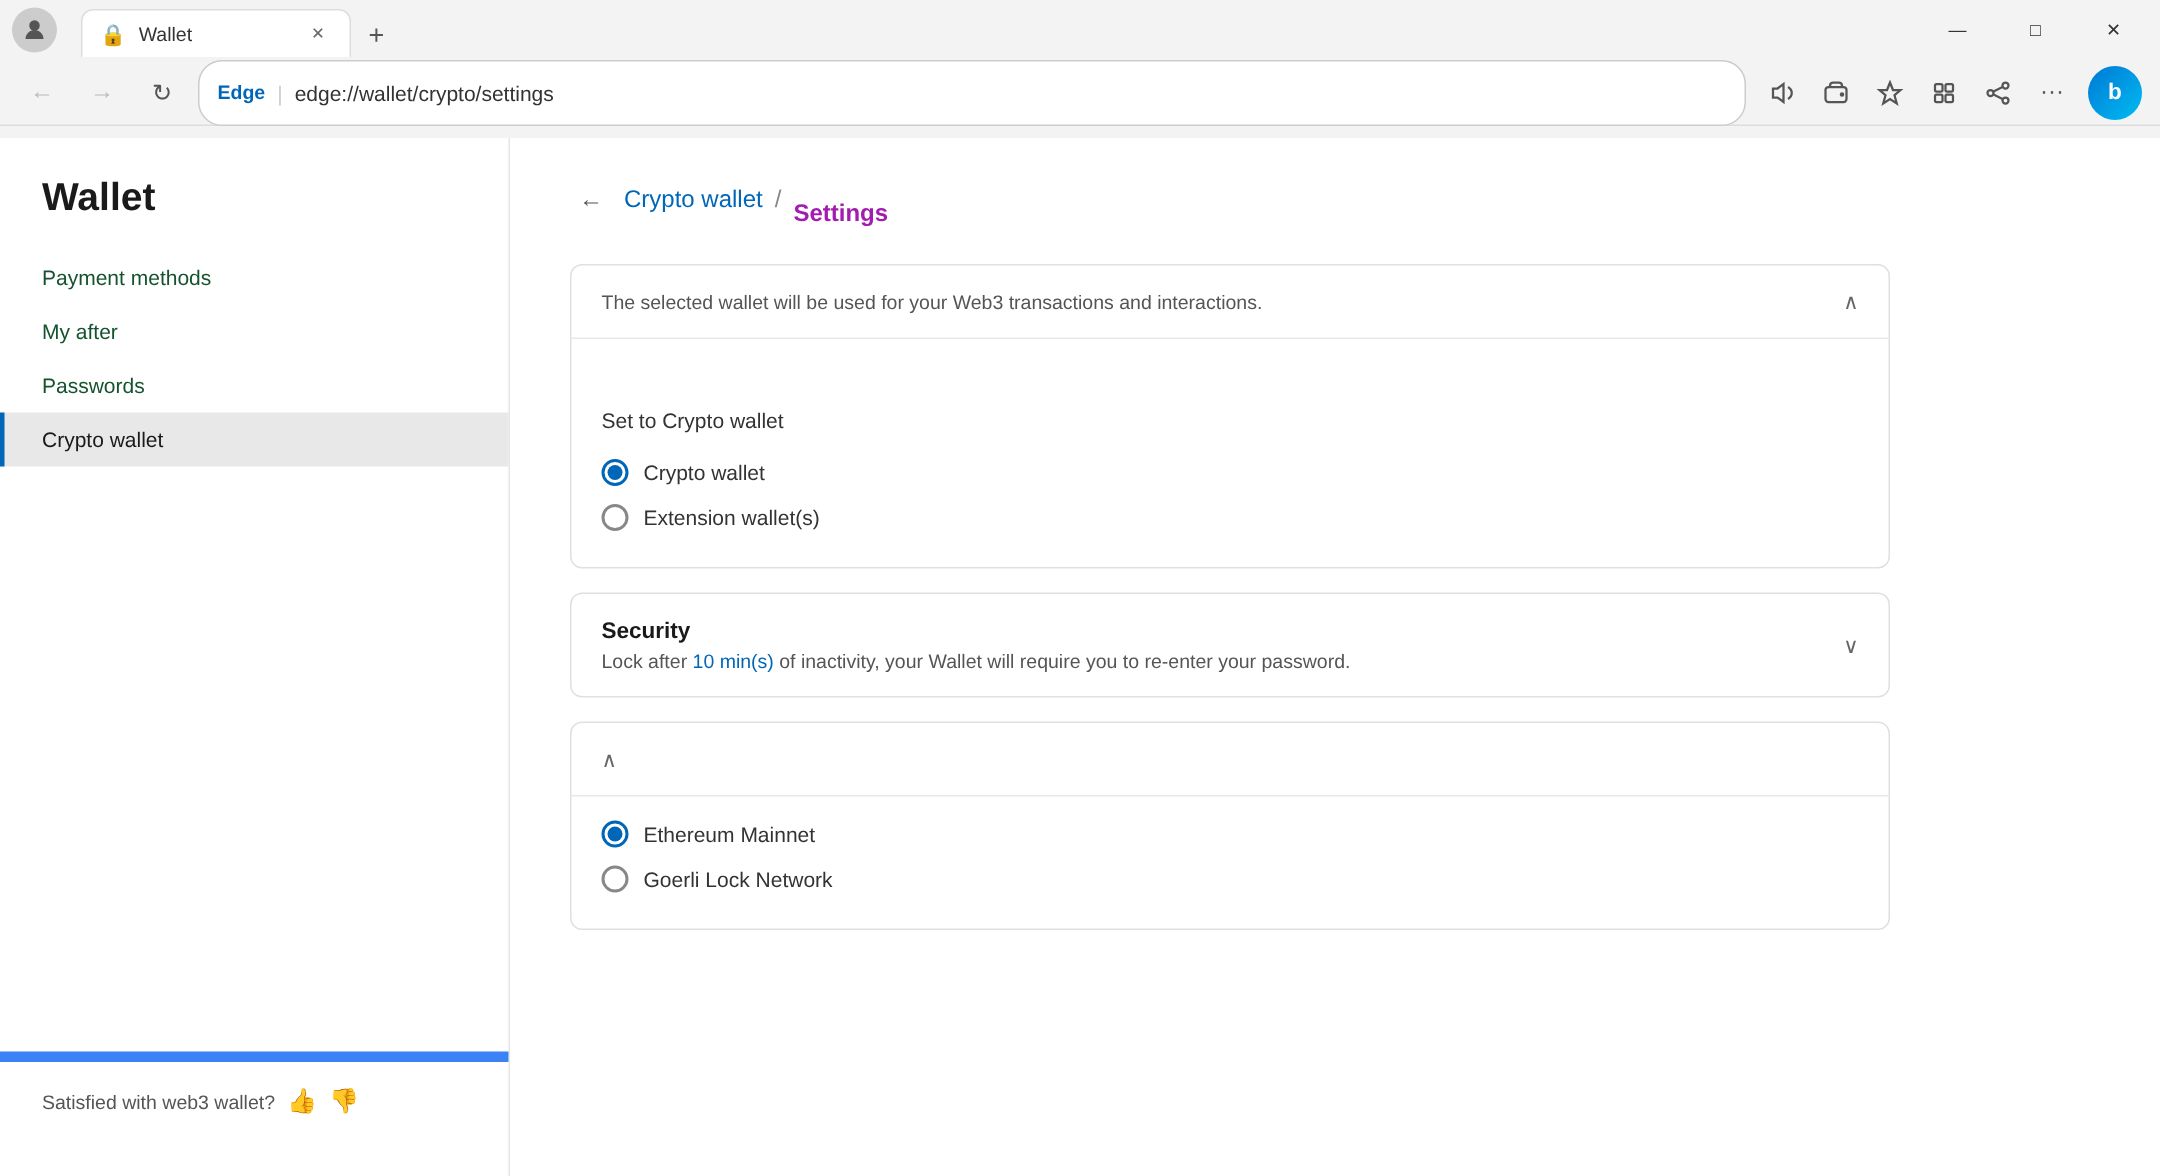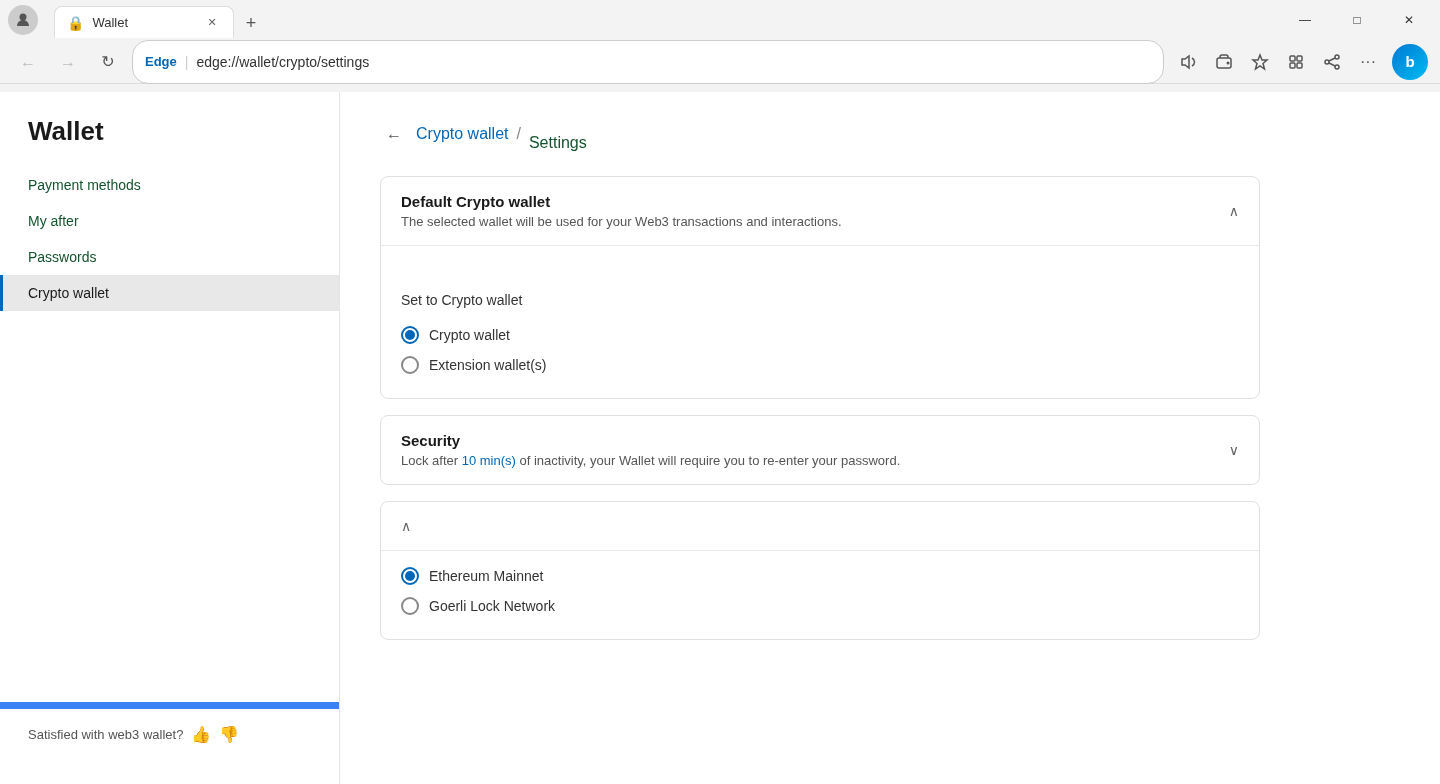--- a/index.html
+++ b/index.html
@@ -262,22 +262,22 @@
       color: #0067b8;
       cursor: pointer;
       text-decoration: none;
     }
     .breadcrumb-sep {
       font-size: 16px;
       color: #888;
     }
     .breadcrumb-current {
       font-size: 16px;
-      font-weight: 400;
-      color: #14532d;
+      font-weight: 700;
+      color: #a21caf;
       margin-top: 18px;
     }
 
     
     .settings-section {
       border: 1px solid #e0e0e0;
       border-radius: 8px;
       margin-bottom: 16px;
       overflow: hidden;
     }
@@ -462,21 +462,20 @@
       <div class="breadcrumb">
         <div class="breadcrumb-back">←</div>
         <a class="breadcrumb-link">Crypto wallet</a>
         <span class="breadcrumb-sep">/</span>
         <span class="breadcrumb-current">Settings</span>
       </div>
 
       <div class="settings-section">
         <div class="section-header">
           <div class="section-title-group">
-            <div class="section-title">Default Crypto wallet</div>
             <div class="section-subtitle">
               <span>The selected wallet will be used for your Web3 transactions and interactions.</span>
             </div>
           </div>
           <span class="chevron">∧</span>
         </div>
         <div class="section-content">
           <div style="font-size:14px;font-weight:500;color:#333;margin-bottom:10px;margin-top:38px;">Set to Crypto wallet</div>
           <div class="radio-group">
             <label class="radio-item">

